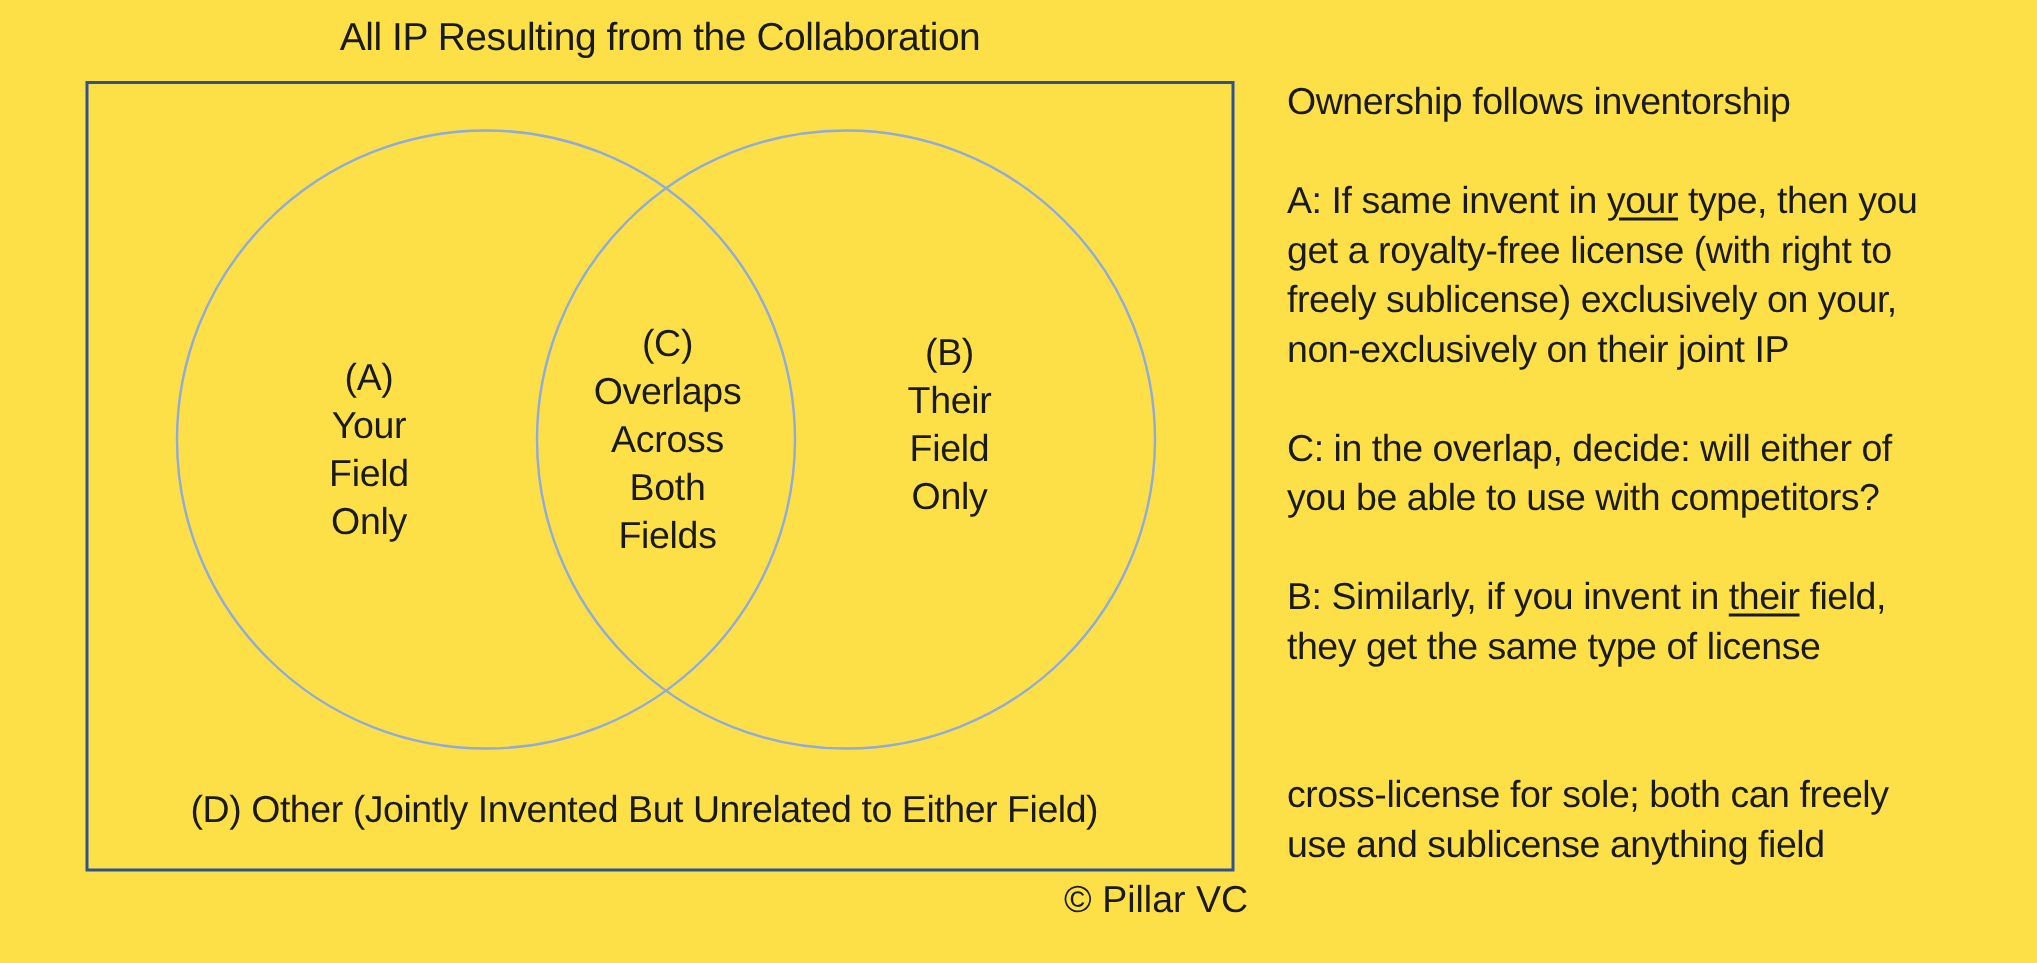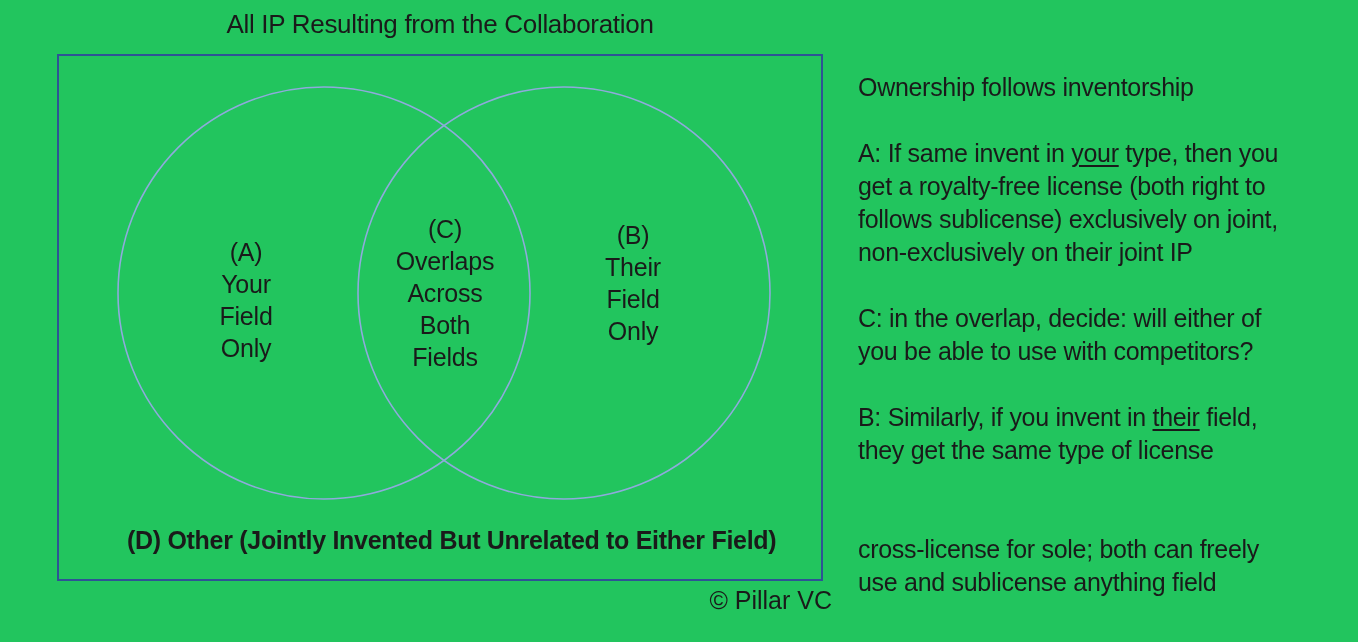--- a/index.html
+++ b/index.html
@@ -3,21 +3,21 @@
 <meta charset="utf-8">
 <style>
   html, body { margin: 0; padding: 0; }
   body {
     width: 1358px; height: 642px;
     background: #ffffff;
     font-family: "Liberation Sans", sans-serif;
     color: var(--text, #1a1a1a);
     overflow: hidden;
   }
-  .canvas { position: relative; width: 1358px; height: 642px; background: #22c55e; }
+  .canvas { position: relative; width: 1358px; height: 642px; background: #fde047; }
 
   .title {
     position: absolute; left: 57px; top: 8px; width: 766px;
     text-align: center; font-size: 26px; line-height: 33px;
     letter-spacing: -0.3px;
   }
 
   .box {
     position: absolute; left: 57px; top: 54px;
     width: 762px; height: 523px;
@@ -33,32 +33,31 @@
     white-space: pre-line; letter-spacing: -0.2px;
   }
   .label-a { left: 246px; top: 236px; }
   .label-c { left: 445px; top: 213px; }
   .label-b { left: 633px; top: 219px; }
 
   .d-label {
     position: absolute; left: 127px; top: 524px;
     font-size: 25px; line-height: 33px; letter-spacing: -0.3px;
     white-space: nowrap;
-    font-weight: bold;
   }
 
   .credit {
     position: absolute; right: 526px; top: 584px;
     font-size: 25px; line-height: 33px; text-align: right;
     white-space: nowrap;
   }
 
   .notes {
     position: absolute; left: 858px; top: 52px; width: 500px;
-    font-size: 25px; line-height: 33px; letter-spacing: -0.3px; margin-top: 19px;
+    font-size: 25px; line-height: 33px; letter-spacing: -0.3px;
   }
   .notes p { margin: 0 0 33px 0; white-space: pre-wrap; }
   .u { text-decoration: underline; text-underline-offset: 3px; }
 </style>
 </head>
 <body>
 
 <div class="canvas">
 
   <div class="title">All IP Resulting from the Collaboration</div>
@@ -85,19 +84,19 @@
 Their
 Field
 Only</div>
 
   <div class="d-label">(D) Other (Jointly Invented But Unrelated to Either Field)</div>
 
   <div class="credit">© Pillar VC</div>
 
   <div class="notes">
       <p><span>Ownership follows inventorship</span></p>
-      <p><span>A: If same invent in </span><span class="u">your</span><span> type, then you</span><br><span>get a royalty-free license (both right to</span><br><span>follows sublicense) exclusively on joint,</span><br><span>non-exclusively on their joint IP</span></p>
+      <p><span>A: If same invent in </span><span class="u">your</span><span> type, then you</span><br><span>get a royalty-free license (with right to</span><br><span>freely sublicense) exclusively on your,</span><br><span>non-exclusively on their joint IP</span></p>
       <p><span>C: in the overlap, decide: will either of</span><br><span>you be able to use with competitors?</span></p>
       <p><span>B: Similarly, if you invent in </span><span class="u">their</span><span> field,</span><br><span>they get the same type of license</span></p>
       <p><br><span>cross-license for sole; both can freely</span><br><span>use and sublicense anything field</span></p>
     </div>
 
 </div>
 
 </body></html>

